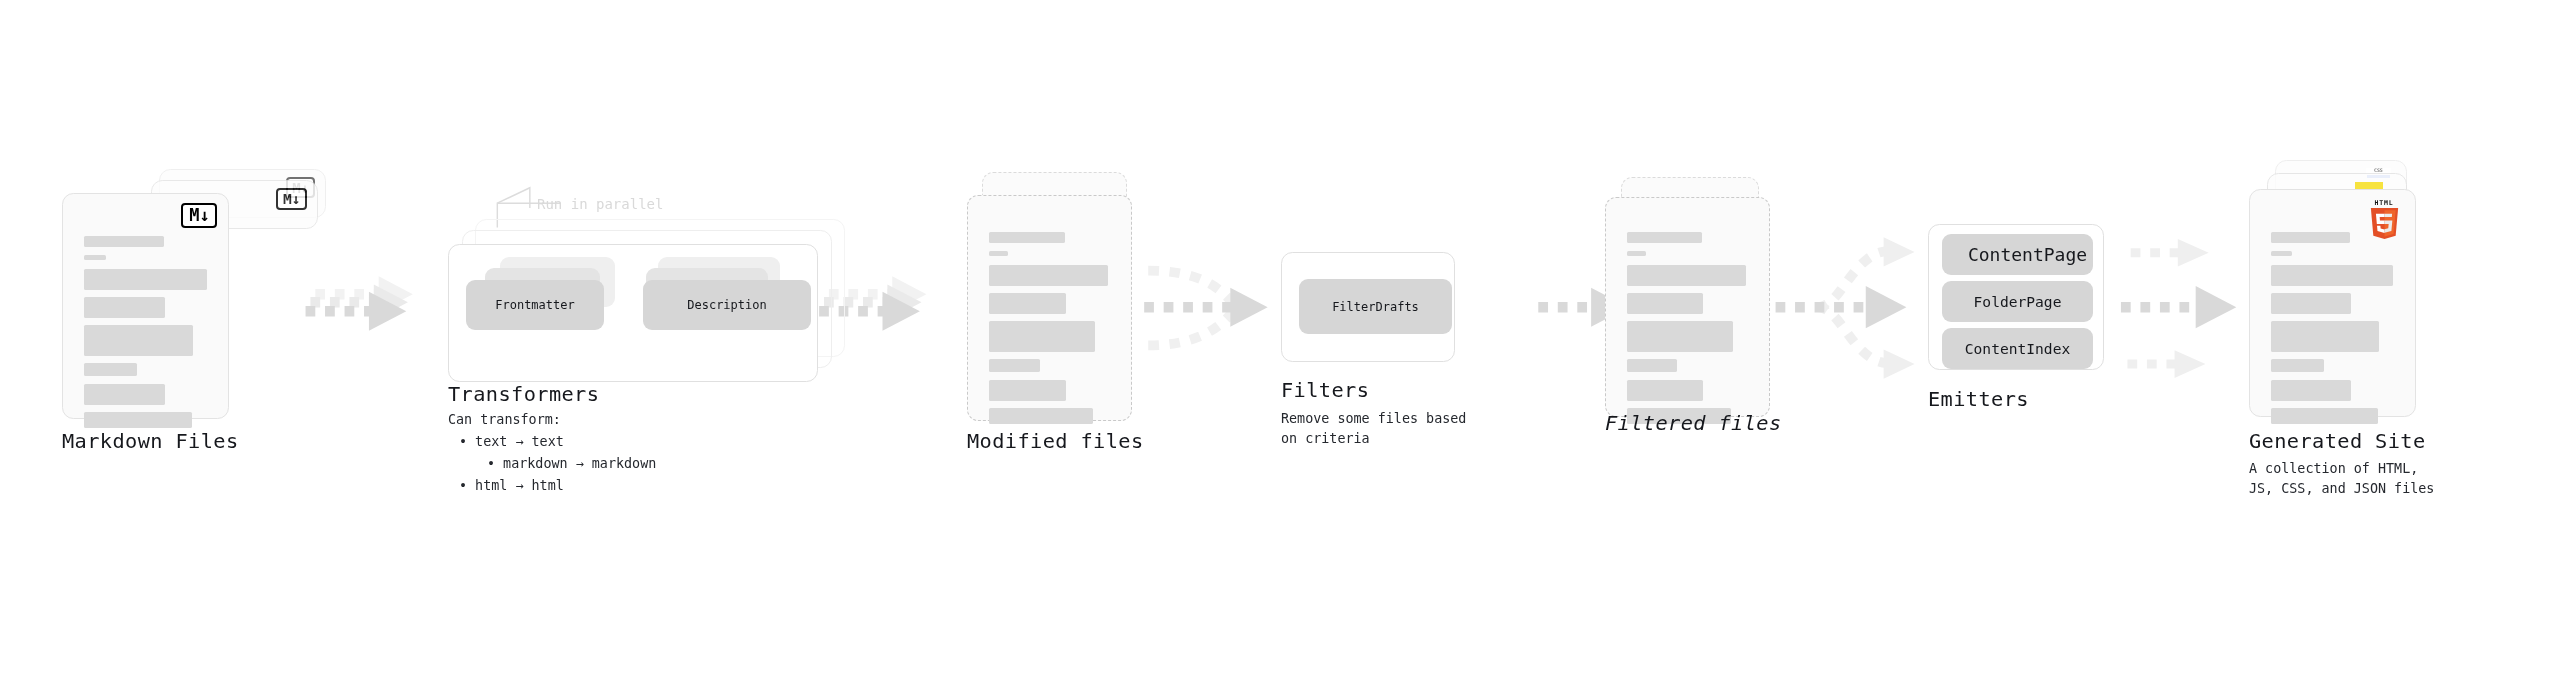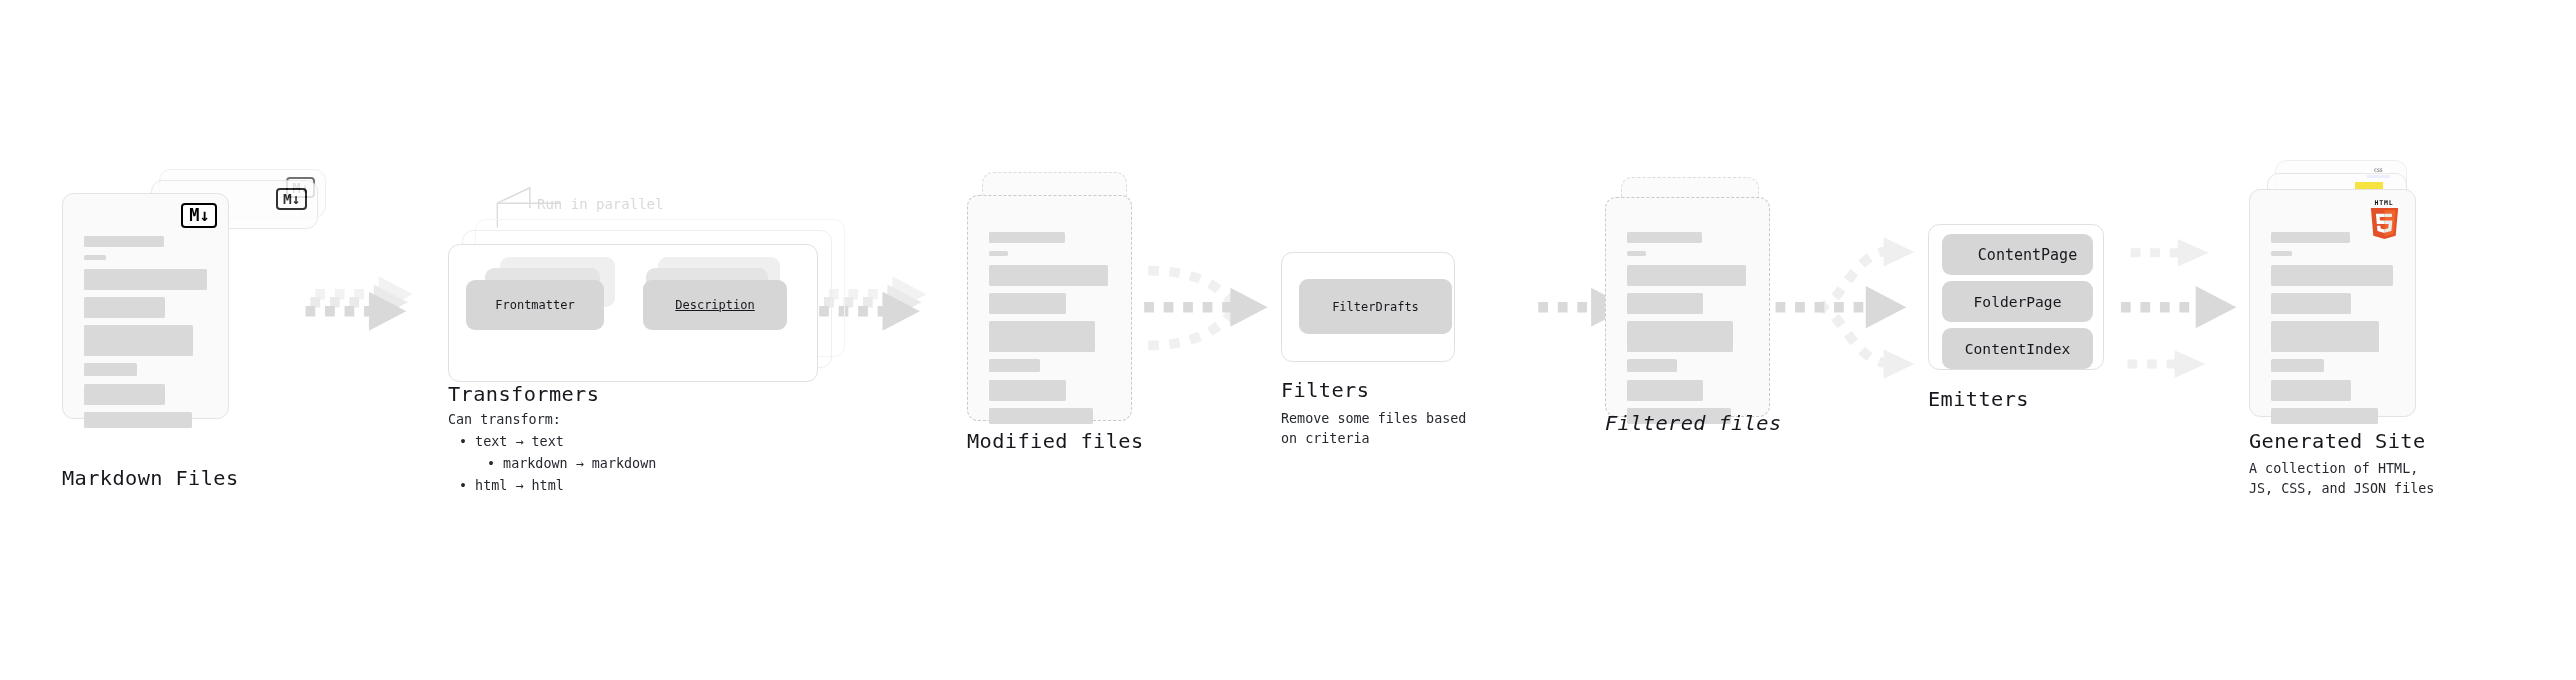--- a/index.html
+++ b/index.html
@@ -146,36 +146,36 @@
         <div class="bar" style="width:18%;height:4.9px;margin-bottom:9px;"></div>
         <div class="bar" style="width:100%;height:21px;"></div>
         <div class="bar" style="width:66%;height:21px;"></div>
         <div class="bar" style="width:89%;height:31px;"></div>
         <div class="bar" style="width:43%;height:13px;"></div>
         <div class="bar" style="width:66%;height:21px;"></div>
         <div class="bar" style="width:88%;height:16.3px;"></div>
       </div>
     </div>
   </div>
-  <div class="title" style="left:62px;top:429px;margin-top:37px;">Markdown Files</div>
+  <div class="title" style="left:62px;top:429px;">Markdown Files</div>
 
   <div class="runlabel" style="left:537px;top:196px;">Run in parallel</div>
 
   <div class="gbox ghost2" style="left:475px;top:219px;width:370px;height:138px;"></div>
   <div class="gbox ghost1" style="left:462px;top:230px;width:370px;height:138px;"></div>
   <div class="gbox" style="left:448px;top:244px;width:370px;height:138px;">
   </div>
 
   <div class="pill ghost2" style="left:500px;top:257px;width:115px;height:50px;"></div>
   <div class="pill ghost1" style="left:485px;top:268px;width:115px;height:50px;"></div>
   <div class="pill" style="left:466px;top:280px;width:138px;height:50px;">Frontmatter</div>
 
   <div class="pill ghost2" style="left:658px;top:257px;width:122px;height:50px;"></div>
   <div class="pill ghost1" style="left:646px;top:268px;width:122px;height:50px;"></div>
-  <div class="pill" style="left:643px;top:280px;width:144px;height:50px;text-decoration:underline;">Description</div>
+  <div class="pill" style="left:643px;top:280px;width:168px;height:50px;">Description</div>
 
   <div class="title" style="left:448px;top:382px;">Transformers</div>
   <div class="sub" style="left:448px;top:410px;">Can transform:</div>
   <div class="sub" style="left:459px;top:432px;">• text → text</div>
   <div class="sub" style="left:459px;top:454px;margin-left:28px;">• markdown → markdown</div>
   <div class="sub" style="left:459px;top:476px;">• html → html</div>
 
   <div class="cardstack">
     <div class="card dashed abs" style="left:982px;top:172px;width:145px;height:41px;opacity:.65;"></div>
     <div class="card dashed abs" style="left:967px;top:195px;width:165px;height:226px;">
@@ -210,21 +210,21 @@
         <div class="bar" style="width:88%;height:31px;"></div>
         <div class="bar" style="width:41%;height:13px;"></div>
         <div class="bar" style="width:63%;height:21px;"></div>
         <div class="bar" style="width:86%;height:16.3px;"></div>
       </div>
     </div>
   </div>
   <div class="title" style="left:1605px;top:411px;font-style:italic;">Filtered files</div>
 
   <div class="gbox" style="left:1928px;top:224px;width:176px;height:146px;"></div>
-  <div class="pill" style="left:1942px;top:234px;width:151px;height:41px;font-size:15px;padding-left:20px;">ContentPage</div>
+  <div class="pill" style="left:1942px;top:234px;width:151px;height:41px;font-size:18px;padding-left:20px;">ContentPage</div>
   <div class="pill" style="left:1942px;top:281px;width:151px;height:41px;font-size:14.6px;">FolderPage</div>
   <div class="pill" style="left:1942px;top:328px;width:151px;height:41px;font-size:14.6px;">ContentIndex</div>
   <div class="title" style="left:1928px;top:387px;">Emitters</div>
 
   <div class="cardstack">
 
     <div class="card solid back abs" style="left:2275px;top:160px;width:132px;height:41px;opacity:.6;">
       <div class="cssbadge" style="right:15.4px;top:7.3px;width:24.4px;height:13px;">
         <div style="font-size:4.9px;font-weight:bold;color:#222;line-height:1;">CSS</div>
         <div style="width:23px;height:3.3px;background:#2965f1;margin-top:1.6px;"></div>

